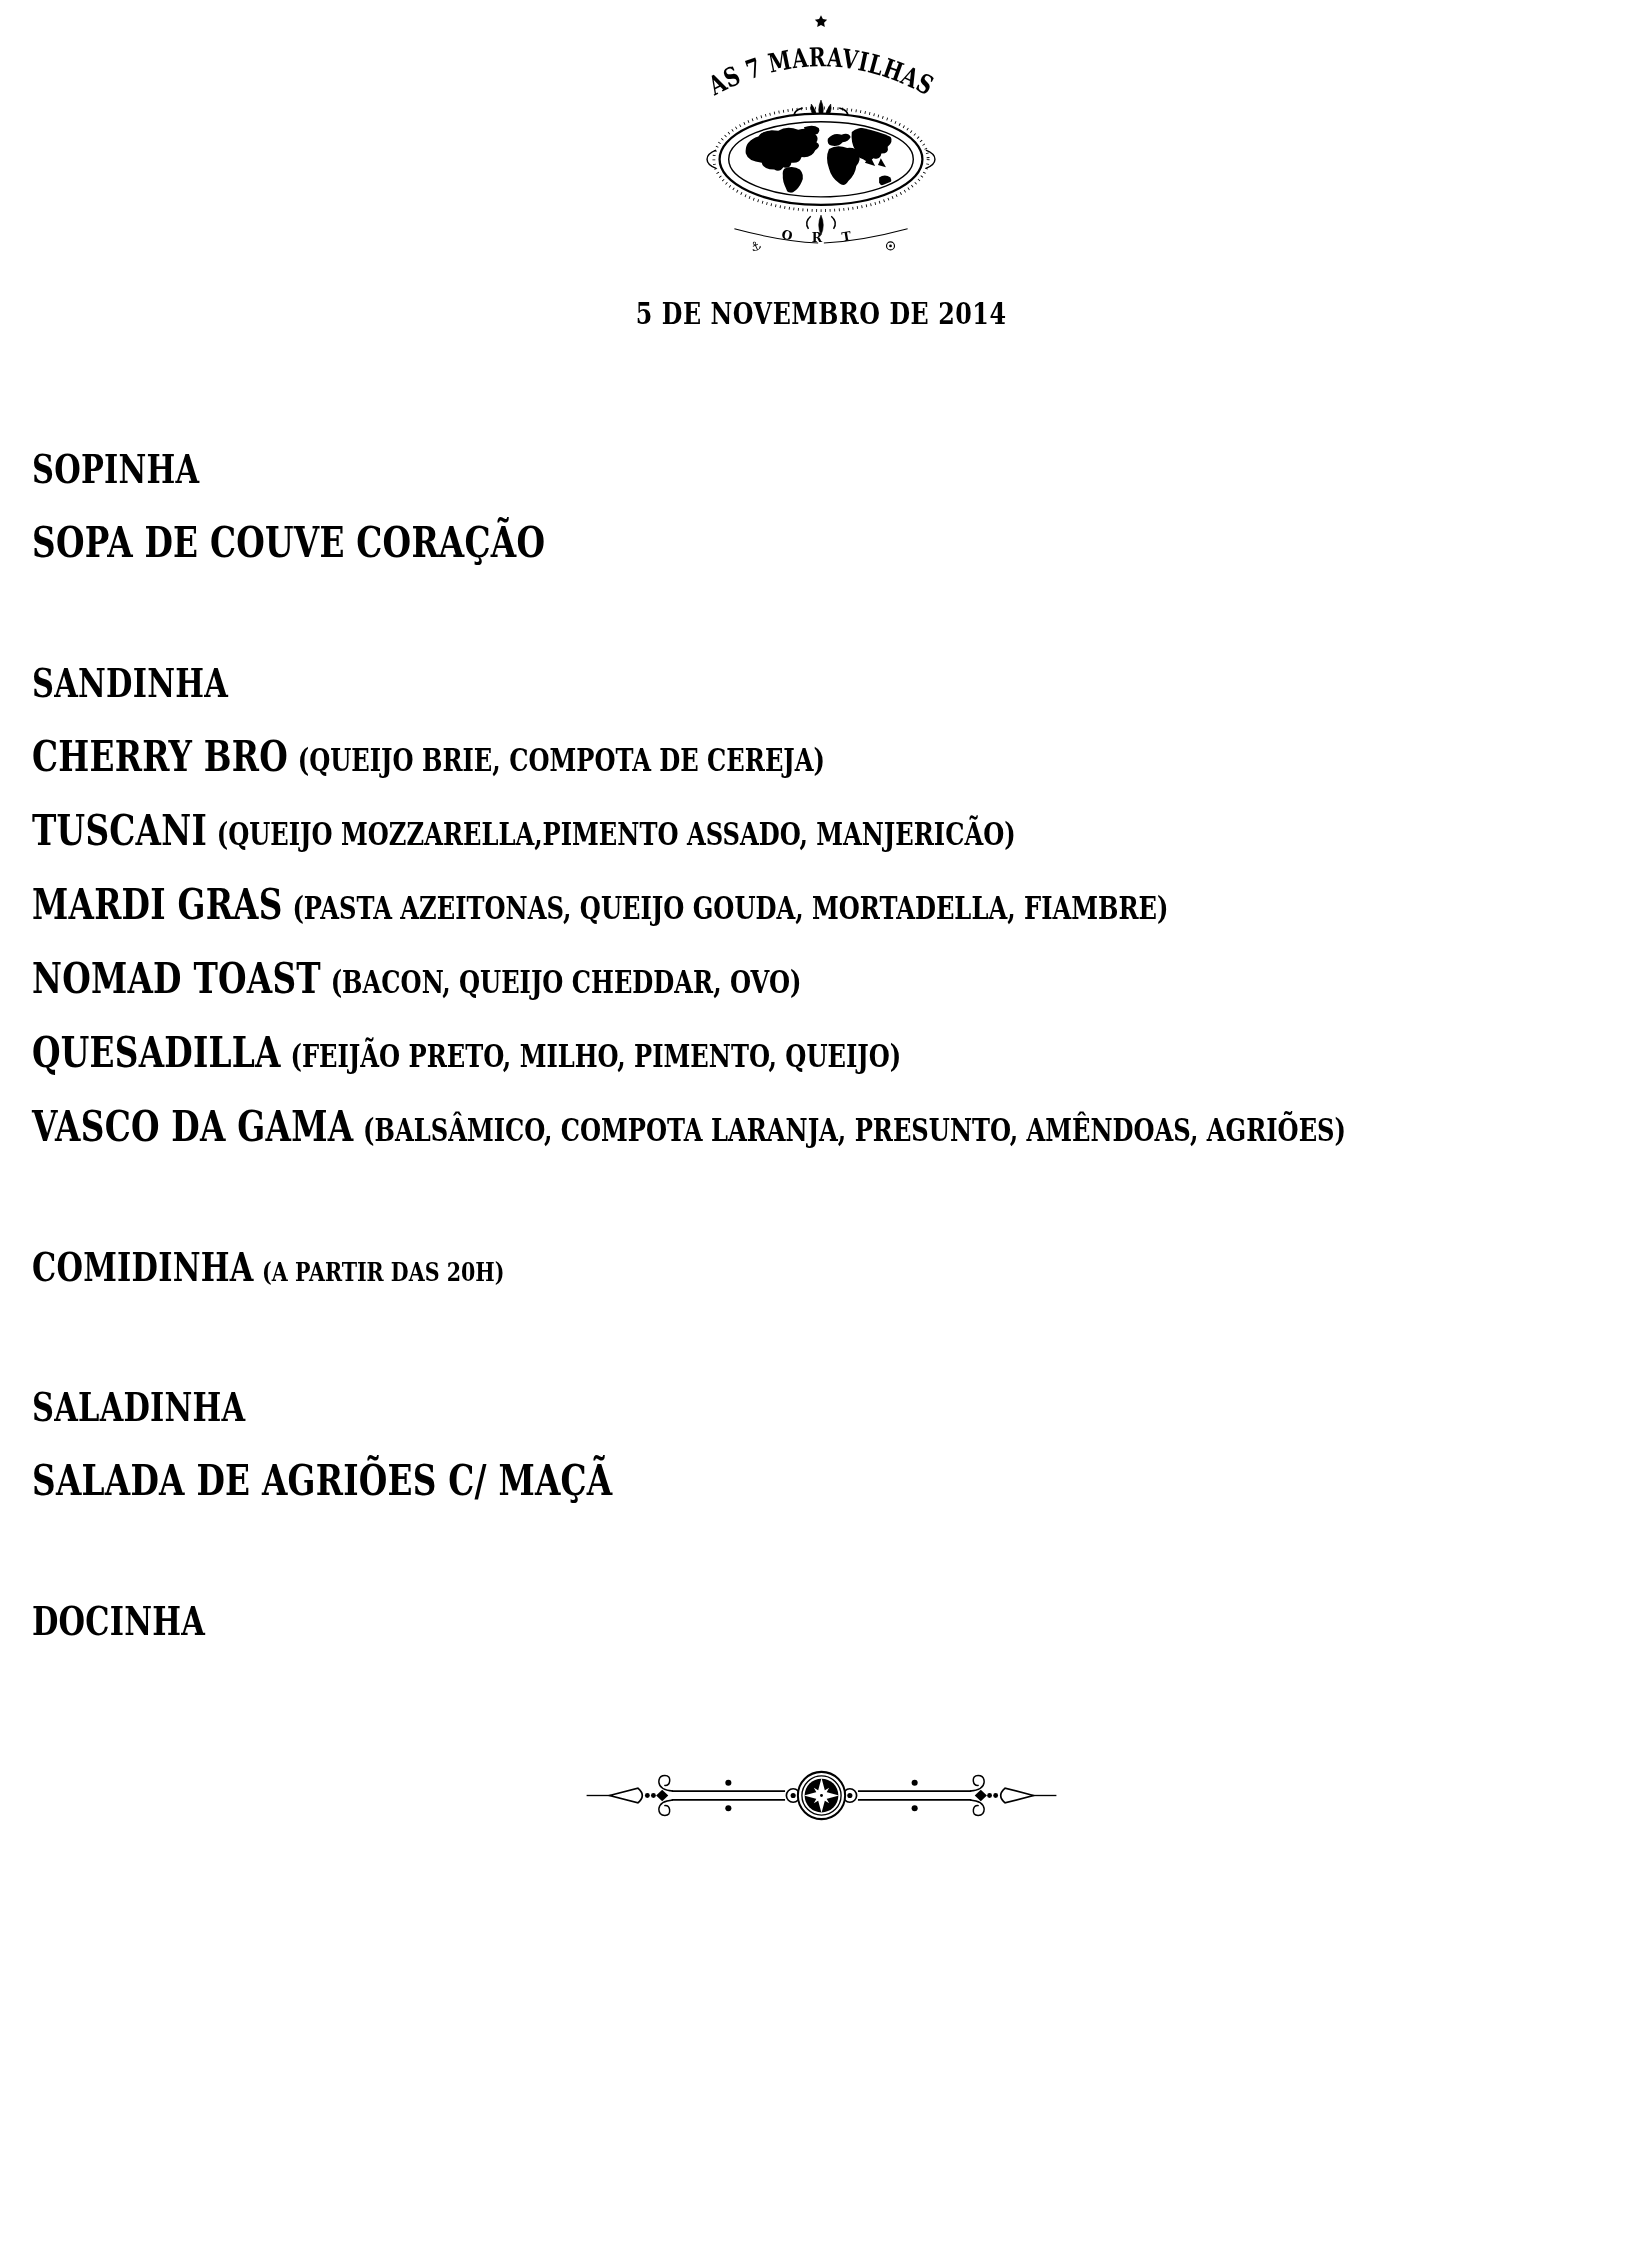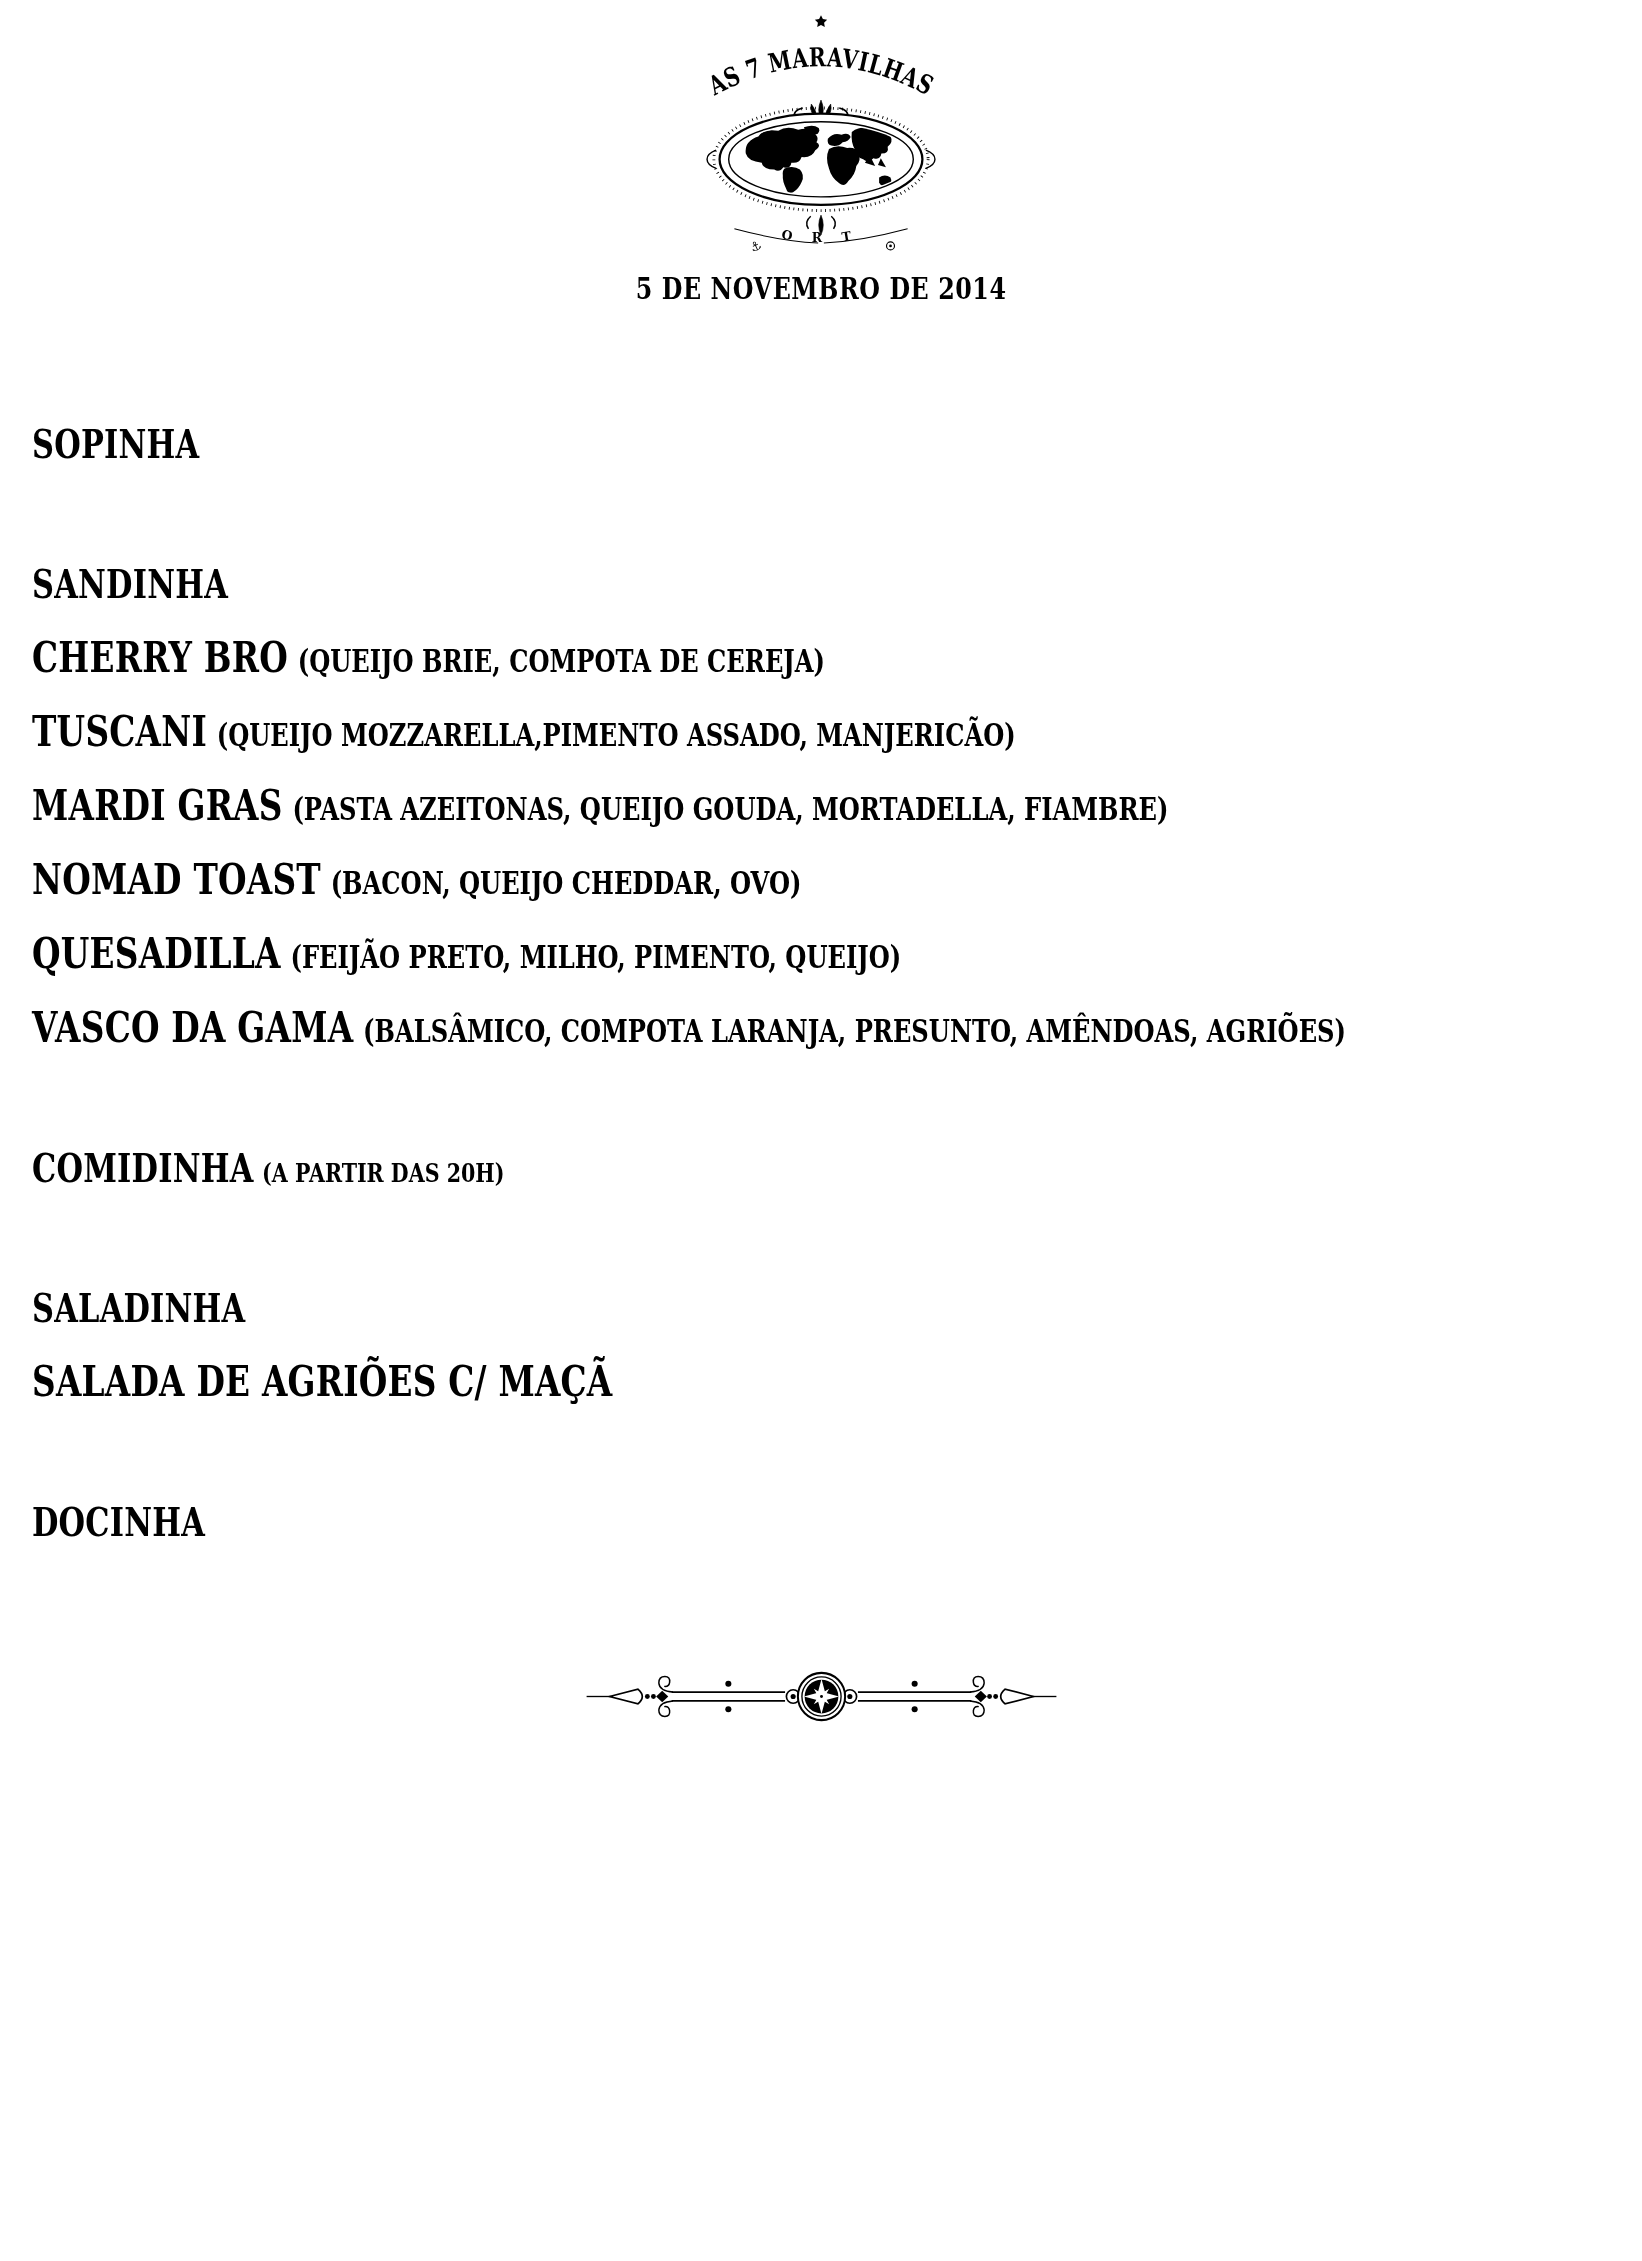--- a/index.html
+++ b/index.html
@@ -6,21 +6,21 @@
   body {
     width:1642px; height:2261px;
     background:#ffffff; color:#000000;
     font-family:"DejaVu Serif", serif;
     font-weight:bold;
     overflow:hidden;
     position:relative;
   }
   .header { padding-top:9.7px; text-align:center; }
   .logo-svg { width:240px; height:245px; display:inline-block; }
-  .date-wrap { text-align:center; margin-top:14px; height:36px; }
+  .date-wrap { text-align:center; margin-top:39px; height:36px; }
   .date-tx {
     display:inline-block; font-size:29px; letter-spacing:0.7px;
     transform:scaleX(0.82); transform-origin:50% 50%; white-space:nowrap;
   }
   .menu { padding-left:32px; margin-top:99px; }
   .section + .section { margin-top:66px; }
   .line { height:74px; display:flex; align-items:center; }
   .tx {
     display:inline-flex; align-items:baseline; white-space:pre;
     transform:scaleX(0.78); transform-origin:0 50%;
@@ -105,20 +105,23 @@
 <div class="date-wrap">
   <span class="date-tx">5 DE NOVEMBRO DE 2014</span>
 </div>
 
 <main class="menu">
 
   <section class="section">
     <div class="line heading">
       <span class="tx"><span class="ht">SOPINHA</span></span>
     </div>
+    <div class="line item">
+      <span class="tx"><span class="nm">SOPA DE COUVE CORAÇÃO</span></span>
+    </div>
   </section>
 
   <section class="section">
     <div class="line heading">
       <span class="tx"><span class="ht">SANDINHA</span></span>
     </div>
     <div class="line item">
       <span class="tx"><span class="nm">CHERRY BRO</span><span class="dt">(QUEIJO BRIE, COMPOTA DE CEREJA)</span></span>
     </div>
     <div class="line item">

